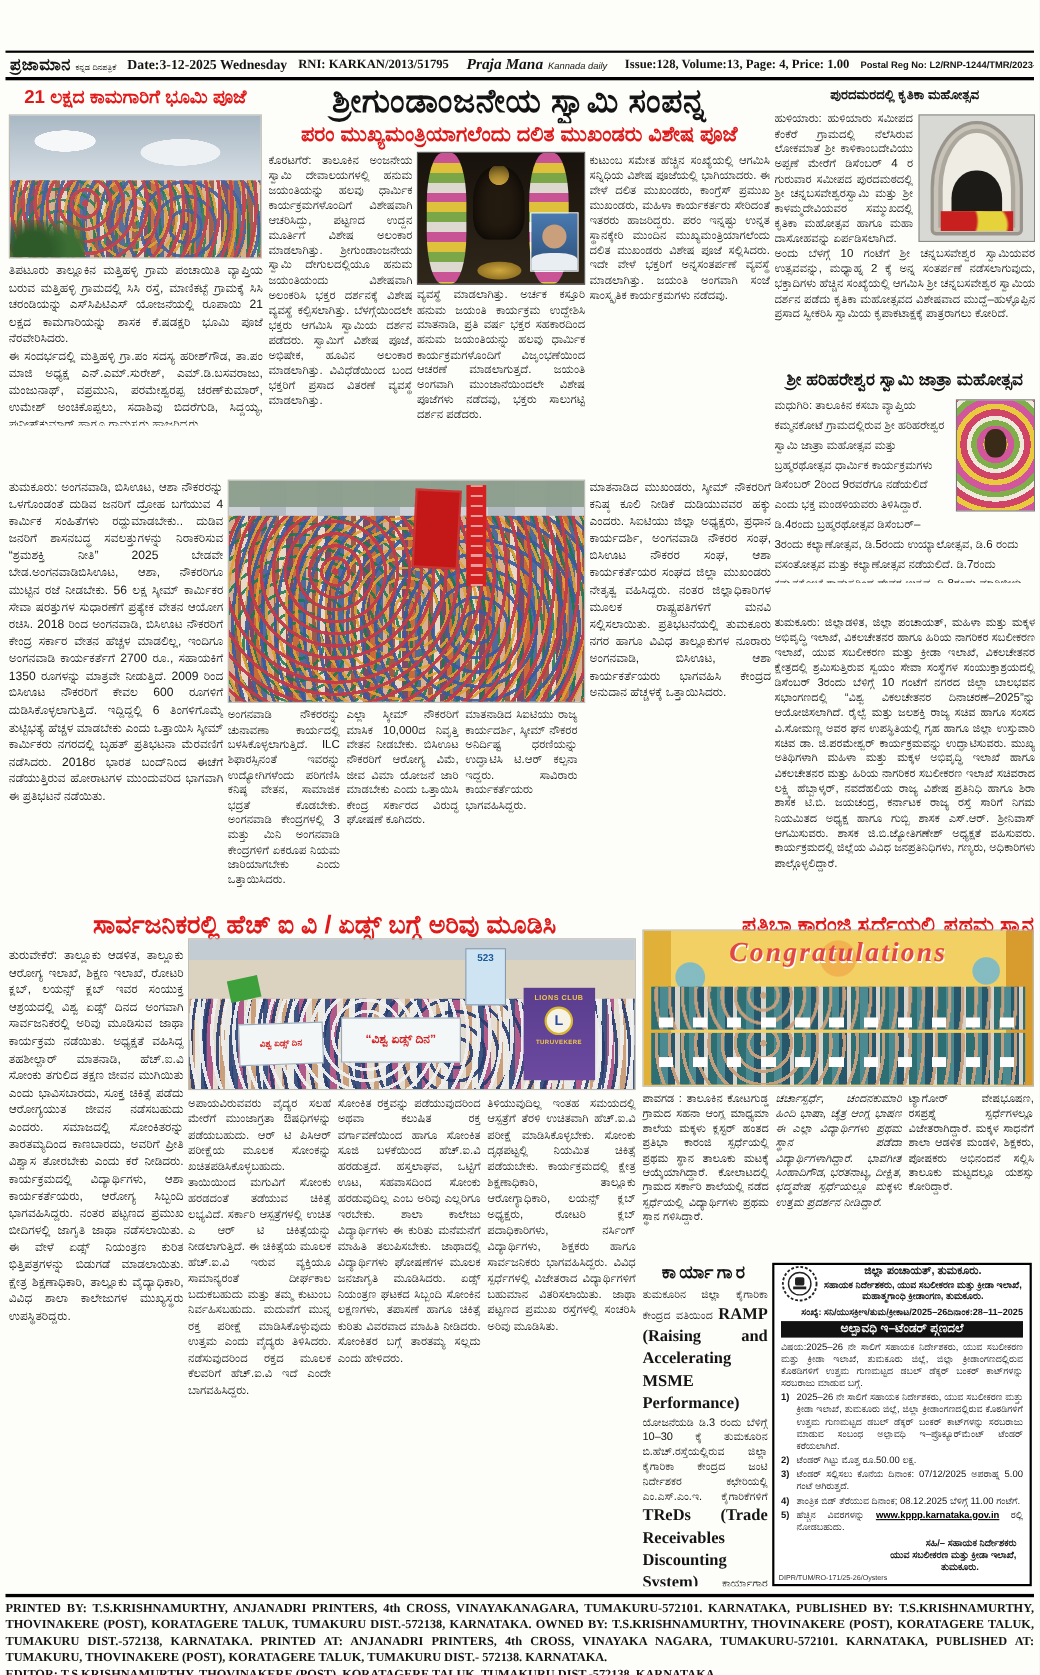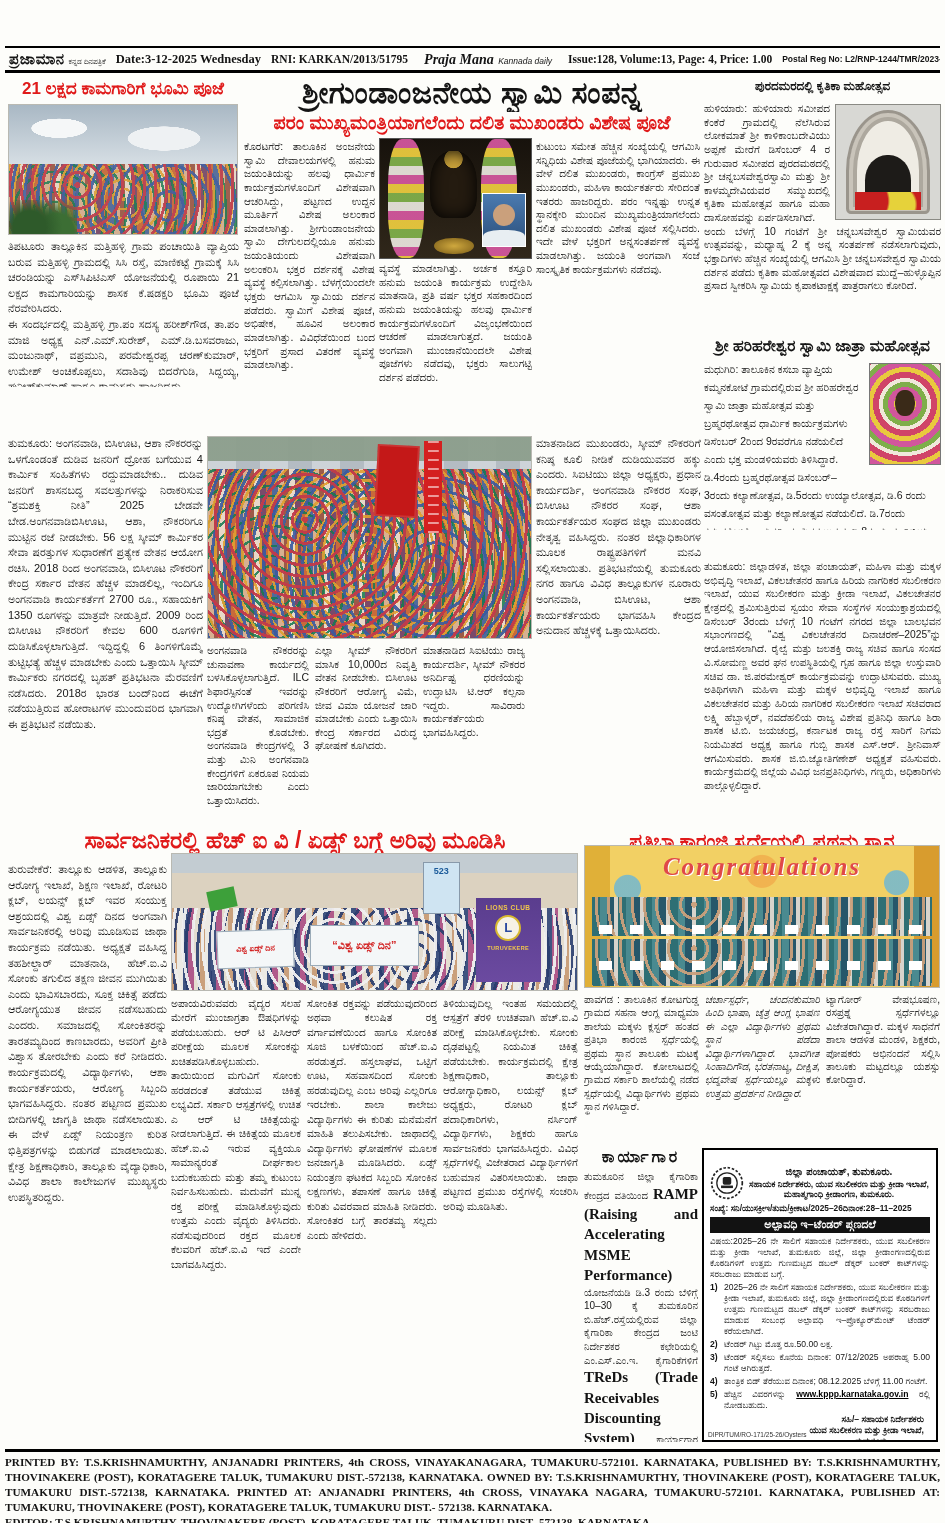--- a/index.html
+++ b/index.html
@@ -131,25 +131,25 @@
     background: repeating-linear-gradient(90deg, #fff 0 13px, transparent 13px 31px); }
   .certs.c1 { top:56%; } .certs.c2 { bottom:12%; }
 
   
   .ws-title { font-weight:bold; font-size:16px; letter-spacing:3px; text-align:center; }
   .ws-body { font-size:10px; line-height:1.36; text-align:justify; }
   .ws-body b { font-family:Liberation Serif, serif; font-size:15px; }
 
   
   .tender { position:absolute; left:702px; top:1148px; width:236px; height:294px;
-    border:2px solid #000; background:#fff; padding:16px 6px 2px; overflow:hidden; }
+    border:2px solid #000; background:#fff; padding:0 6px 2px; overflow:hidden; }
   .tb-head { display:flex; align-items:center; gap:4px; }
   .tb-head-lines { flex:1; text-align:center; font-weight:bold; line-height:1.25; }
   .tb-h1 { font-size:10px; } .tb-h2, .tb-h3 { font-size:8.5px; }
-  .tb-ref { display:flex; justify-content:flex-start; font-size:8.3px; font-weight:bold; margin-top:3px; }
+  .tb-ref { display:flex; justify-content:flex-end; font-size:8.3px; font-weight:bold; margin-top:3px; }
   .tb-bar { background:#121212; color:#fff; text-align:center; font-size:11px; font-weight:bold;
     padding:1px 0 2px; margin:3px 0; }
   .tb-subject { font-size:8.6px; line-height:1.28; text-align:justify; }
   .tb-item { display:flex; gap:3px; font-size:8.6px; line-height:1.28; margin-top:2px; text-align:justify; }
   .tb-num { flex:0 0 11px; font-weight:bold; }
   .tb-link { font-weight:bold; text-decoration:underline; color:#000; }
   .tb-sign { text-align:right; font-size:8.6px; font-weight:bold; line-height:1.3; margin-top:3px; padding-right:6px; }
   .tb-dipr { position:absolute; left:4px; bottom:2px; font-size:6.5px; color:#333; }
 
   
@@ -247,21 +247,21 @@
     <div class="lions-banner">
       <div class="l1">LIONS CLUB</div>
       <div class="circle">L</div>
       <div class="l2">TURUVEKERE</div>
     </div>
   </div>
   <div class="abs body-sm" style="left:171px;top:996px;width:130px;height:446px;font-size:10.5px;line-height:1.38;">ಅಪಾಯವಿರುವವರು ವೈದ್ಯರ ಸಲಹೆ ಮೇರೆಗೆ ಮುಂಜಾಗ್ರತಾ ಔಷಧಿಗಳನ್ನು ಪಡೆಯಬಹುದು. ಆರ್ ಟಿ ಪಿಸಿಆರ್ ಪರೀಕ್ಷೆಯ ಮೂಲಕ ಸೋಂಕನ್ನು ಖಚಿತಪಡಿಸಿಕೊಳ್ಳಬಹುದು. ತಾಯಿಯಿಂದ ಮಗುವಿಗೆ ಸೋಂಕು ಹರಡದಂತೆ ತಡೆಯುವ ಚಿಕಿತ್ಸೆ ಲಭ್ಯವಿದೆ. ಸರ್ಕಾರಿ ಆಸ್ಪತ್ರೆಗಳಲ್ಲಿ ಉಚಿತ ಎ ಆರ್ ಟಿ ಚಿಕಿತ್ಸೆಯನ್ನು ನೀಡಲಾಗುತ್ತಿದೆ. ಈ ಚಿಕಿತ್ಸೆಯ ಮೂಲಕ ಹೆಚ್.ಐ.ವಿ ಇರುವ ವ್ಯಕ್ತಿಯೂ ಸಾಮಾನ್ಯರಂತೆ ದೀರ್ಘಕಾಲ ಬದುಕಬಹುದು ಮತ್ತು ತಮ್ಮ ಕುಟುಂಬ ನಿರ್ವಹಿಸಬಹುದು. ಮದುವೆಗೆ ಮುನ್ನ ರಕ್ತ ಪರೀಕ್ಷೆ ಮಾಡಿಸಿಕೊಳ್ಳುವುದು ಉತ್ತಮ ಎಂದು ವೈದ್ಯರು ತಿಳಿಸಿದರು. ನಡೆಸುವುದರಿಂದ ರಕ್ತದ ಮೂಲಕ ಕೆಲವರಿಗೆ ಹೆಚ್.ಐ.ವಿ ಇದೆ ಎಂದೇ ಬಾಗವಹಿಸಿದ್ದರು.</div>
   <div class="abs body-sm" style="left:307px;top:996px;width:130px;height:446px;font-size:10.5px;line-height:1.38;">ಸೋಂಕಿತ ರಕ್ತವನ್ನು ಪಡೆಯುವುದರಿಂದ ಅಥವಾ ಕಲುಷಿತ ರಕ್ತ ವರ್ಗಾವಣೆಯಿಂದ ಹಾಗೂ ಸೋಂಕಿತ ಸೂಜಿ ಬಳಕೆಯಿಂದ ಹೆಚ್.ಐ.ವಿ ಹರಡುತ್ತದೆ. ಹಸ್ತಲಾಘವ, ಒಟ್ಟಿಗೆ ಊಟ, ಸಹವಾಸದಿಂದ ಸೋಂಕು ಹರಡುವುದಿಲ್ಲ ಎಂಬ ಅರಿವು ಎಲ್ಲರಿಗೂ ಇರಬೇಕು. ಶಾಲಾ ಕಾಲೇಜು ವಿದ್ಯಾರ್ಥಿಗಳು ಈ ಕುರಿತು ಮನೆಮನೆಗೆ ಮಾಹಿತಿ ತಲುಪಿಸಬೇಕು. ಜಾಥಾದಲ್ಲಿ ವಿದ್ಯಾರ್ಥಿಗಳು ಘೋಷಣೆಗಳ ಮೂಲಕ ಜನಜಾಗೃತಿ ಮೂಡಿಸಿದರು. ಏಡ್ಸ್ ನಿಯಂತ್ರಣ ಘಟಕದ ಸಿಬ್ಬಂದಿ ಸೋಂಕಿನ ಲಕ್ಷಣಗಳು, ತಪಾಸಣೆ ಹಾಗೂ ಚಿಕಿತ್ಸೆ ಕುರಿತು ವಿವರವಾದ ಮಾಹಿತಿ ನೀಡಿದರು. ಸೋಂಕಿತರ ಬಗ್ಗೆ ತಾರತಮ್ಯ ಸಲ್ಲದು ಎಂದು ಹೇಳಿದರು.</div>
   <div class="abs body-sm" style="left:443px;top:996px;width:135px;height:446px;font-size:10.5px;line-height:1.38;">ತಿಳಿಯುವುದಿಲ್ಲ ಇಂತಹ ಸಮಯದಲ್ಲಿ ಆಸ್ಪತ್ರೆಗೆ ತೆರಳಿ ಉಚಿತವಾಗಿ ಹೆಚ್.ಐ.ವಿ ಪರೀಕ್ಷೆ ಮಾಡಿಸಿಕೊಳ್ಳಬೇಕು. ಸೋಂಕು ದೃಢಪಟ್ಟಲ್ಲಿ ನಿಯಮಿತ ಚಿಕಿತ್ಸೆ ಪಡೆಯಬೇಕು. ಕಾರ್ಯಕ್ರಮದಲ್ಲಿ ಕ್ಷೇತ್ರ ಶಿಕ್ಷಣಾಧಿಕಾರಿ, ತಾಲ್ಲೂಕು ಆರೋಗ್ಯಾಧಿಕಾರಿ, ಲಯನ್ಸ್ ಕ್ಲಬ್ ಅಧ್ಯಕ್ಷರು, ರೋಟರಿ ಕ್ಲಬ್ ಪದಾಧಿಕಾರಿಗಳು, ನರ್ಸಿಂಗ್ ವಿದ್ಯಾರ್ಥಿಗಳು, ಶಿಕ್ಷಕರು ಹಾಗೂ ಸಾರ್ವಜನಿಕರು ಭಾಗವಹಿಸಿದ್ದರು. ವಿವಿಧ ಸ್ಪರ್ಧೆಗಳಲ್ಲಿ ವಿಜೇತರಾದ ವಿದ್ಯಾರ್ಥಿಗಳಿಗೆ ಬಹುಮಾನ ವಿತರಿಸಲಾಯಿತು. ಜಾಥಾ ಪಟ್ಟಣದ ಪ್ರಮುಖ ರಸ್ತೆಗಳಲ್ಲಿ ಸಂಚರಿಸಿ ಅರಿವು ಮೂಡಿಸಿತು.</div>
 
-  <div class="abs hl red" style="left:584px;top:830px;width:356px;height:27px;font-size:20px;">ಪ್ರತಿಭಾ ಕಾರಂಜಿ ಸ್ಪರ್ಧೆಯಲ್ಲಿ ಪ್ರಥಮ ಸ್ಥಾನ</div>
+  <div class="abs hl red" style="left:584px;top:830px;width:356px;height:27px;font-size:20px;text-align:right;">ಪ್ರತಿಭಾ ಕಾರಂಜಿ ಸ್ಪರ್ಧೆಯಲ್ಲಿ ಪ್ರಥಮ ಸ್ಥಾನ</div>
   <div class="photo ph-cong" style="left:584px;top:845px;width:356px;height:143px;">
     <div class="cong-text">Congratulations</div>
     <div class="cong-row r1"></div>
     <div class="cong-row r2"></div>
     <div class="certs c1"></div>
     <div class="certs c2"></div>
   </div>
   <div class="abs body-sm" style="left:584px;top:993px;width:115px;height:152px;font-size:10.3px;">ಪಾವಗಡ : ತಾಲೂಕಿನ ಕೋಟಗುಡ್ಡ ಗ್ರಾಮದ ಸಹನಾ ಆಂಗ್ಲ ಮಾಧ್ಯಮಾ ಶಾಲೆಯ ಮಕ್ಕಳು ಕ್ಲಸ್ಟರ್ ಹಂತದ ಪ್ರತಿಭಾ ಕಾರಂಜಿ ಸ್ಪರ್ಧೆಯಲ್ಲಿ ಪ್ರಥಮ ಸ್ಥಾನ ತಾಲೂಕು ಮಟಕ್ಕೆ ಆಯ್ಕೆಯಾಗಿದ್ದಾರೆ. ಕೋಲಾಟದಲ್ಲಿ ಗ್ರಾಮದ ಸರ್ಕಾರಿ ಶಾಲೆಯಲ್ಲಿ ನಡೆದ ಸ್ಪರ್ಧೆಯಲ್ಲಿ ವಿದ್ಯಾರ್ಥಿಗಳು ಪ್ರಥಮ ಸ್ಥಾನ ಗಳಿಸಿದ್ದಾರೆ.</div>
   <div class="abs body-sm" style="left:705px;top:993px;width:115px;height:152px;font-size:10.3px;font-style:italic;">ಚರ್ಚಾಸ್ಪರ್ಧೆ, ಚಂದನಕುಮಾರಿ ಹಿಂದಿ ಭಾಷಾ, ಚೈತ್ರ ಆಂಗ್ಲ ಭಾಷಣ ಈ ಎಲ್ಲಾ ವಿದ್ಯಾರ್ಥಿಗಳು ಪ್ರಥಮ ಸ್ಥಾನ ಪಡೆದಾ ವಿದ್ಯಾರ್ಥಿಗಳಾಗಿದ್ದಾರೆ. ಭಾವಗೀತೆ ಸಿಂಹಾದಿಗೌಡ, ಭರತನಾಟ್ಯ, ದೀಕ್ಷಿತ, ಛದ್ಮವೇಷ ಸ್ಪರ್ಧೆಯಲ್ಲೂ ಮಕ್ಕಳು ಉತ್ತಮ ಪ್ರದರ್ಶನ ನೀಡಿದ್ದಾರೆ.</div>
   <div class="abs body-sm" style="left:826px;top:993px;width:114px;height:152px;font-size:10.3px;">ಟ್ಯಾಗೋರ್ ವೇಷಭೂಷಣ, ರಸಪ್ರಶ್ನೆ ಸ್ಪರ್ಧೆಗಳಲ್ಲೂ ವಿಜೇತರಾಗಿದ್ದಾರೆ. ಮಕ್ಕಳ ಸಾಧನೆಗೆ ಶಾಲಾ ಆಡಳಿತ ಮಂಡಳಿ, ಶಿಕ್ಷಕರು, ಪೋಷಕರು ಅಭಿನಂದನೆ ಸಲ್ಲಿಸಿ ತಾಲೂಕು ಮಟ್ಟದಲ್ಲೂ ಯಶಸ್ಸು ಕೋರಿದ್ದಾರೆ.</div>

